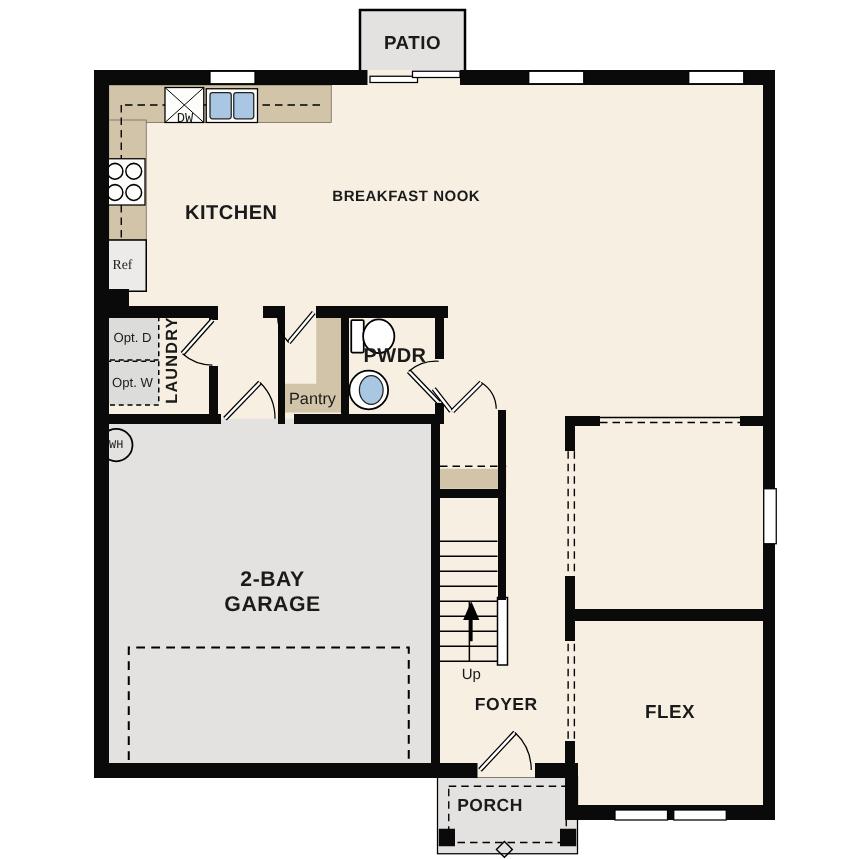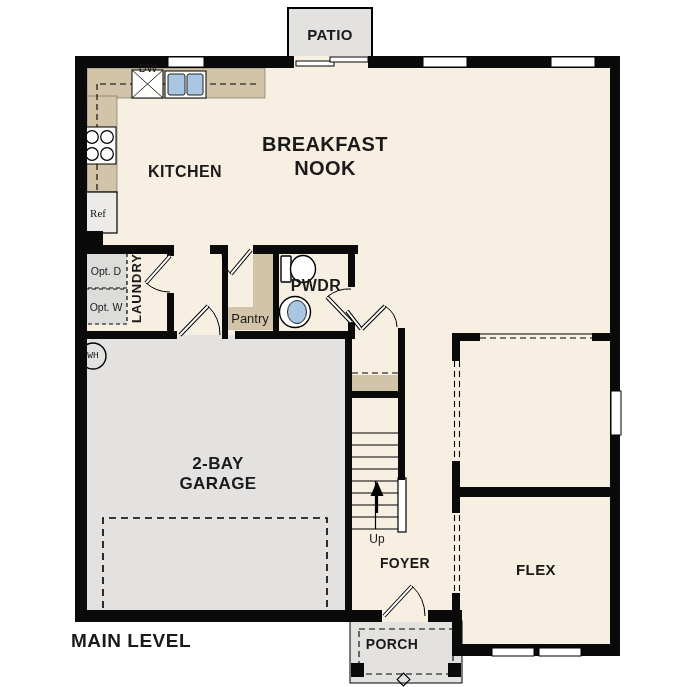--- a/index.html
+++ b/index.html
@@ -223,28 +223,27 @@
       <path class="arc" d="M385,306 A26,26 0 0 1 397,327"></path>
 
       <line class="leaf-b" x1="384" y1="616" x2="412" y2="586"></line>
         <line class="leaf-w" x1="384" y1="616" x2="412" y2="586"></line>
       <path class="arc" d="M412,586 A41,41 0 0 1 425,616"></path>
     </g>
   </svg>
 
   <div class="lbl room" style="left:330px;top:35px;font-size:15px;">PATIO</div>
   <div class="lbl room" style="left:185px;top:172px;font-size:16px;">KITCHEN</div>
-  <div class="lbl room wrap" style="left:325px;top:157px;width:132px;font-size:20px;">BREAKFAST NOOK</div>
-  <div class="lbl small" style="left:148px;top:68px;">DW</div>
+  <div class="lbl room wrap" style="left:325px;top:157px;width:132px;font-size:12px;">BREAKFAST NOOK</div>
+  <div class="lbl small" style="left:148px;top:96px;font-family:Liberation Mono, monospace;">DW</div>
   <div class="lbl small" style="left:98px;top:213px;font-family:Liberation Serif, serif;">Ref</div>
   <div class="lbl wrap" style="left:106px;top:271px;width:34px;font-size:10.5px;">Opt. D</div>
   <div class="lbl wrap" style="left:106px;top:307px;width:34px;font-size:10.5px;">Opt. W</div>
   <div class="lbl room vert" style="left:137px;top:288px;font-size:13px;letter-spacing:1px;">LAUNDRY</div>
   <div class="lbl" style="left:250px;top:319px;font-size:13px;">Pantry</div>
   <div class="lbl room" style="left:316px;top:286px;font-size:16px;">PWDR</div>
   <div class="lbl" style="left:93px;top:356px;font-size:9.5px;font-family:Liberation Mono, monospace;">WH</div>
   <div class="lbl room wrap" style="left:218px;top:474px;width:122px;font-size:17px;">2-BAY GARAGE</div>
   <div class="lbl room" style="left:536px;top:570px;font-size:15px;">FLEX</div>
   <div class="lbl room" style="left:405px;top:563px;font-size:14px;">FOYER</div>
   <div class="lbl" style="left:377px;top:539px;font-size:12px;">Up</div>
   <div class="lbl room" style="left:392px;top:644px;font-size:14px;">PORCH</div>
-  <div class="lbl room" style="left:131px;top:641px;font-size:19px;letter-spacing:.5px;">MAIN LEVEL</div>
 </div>
 
 </body></html>

